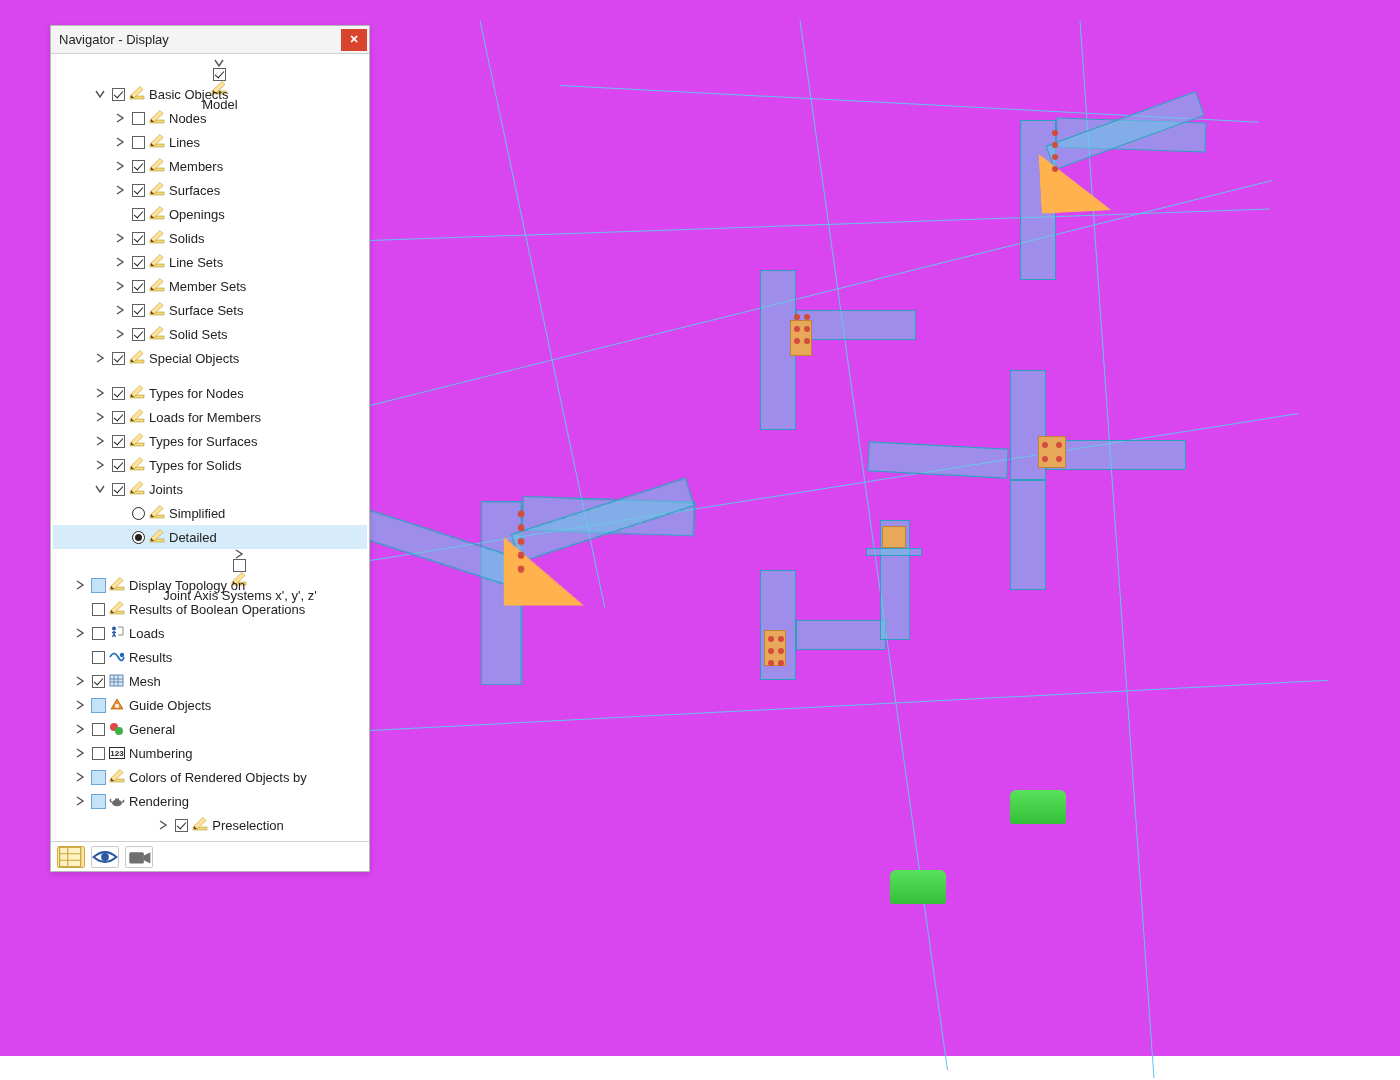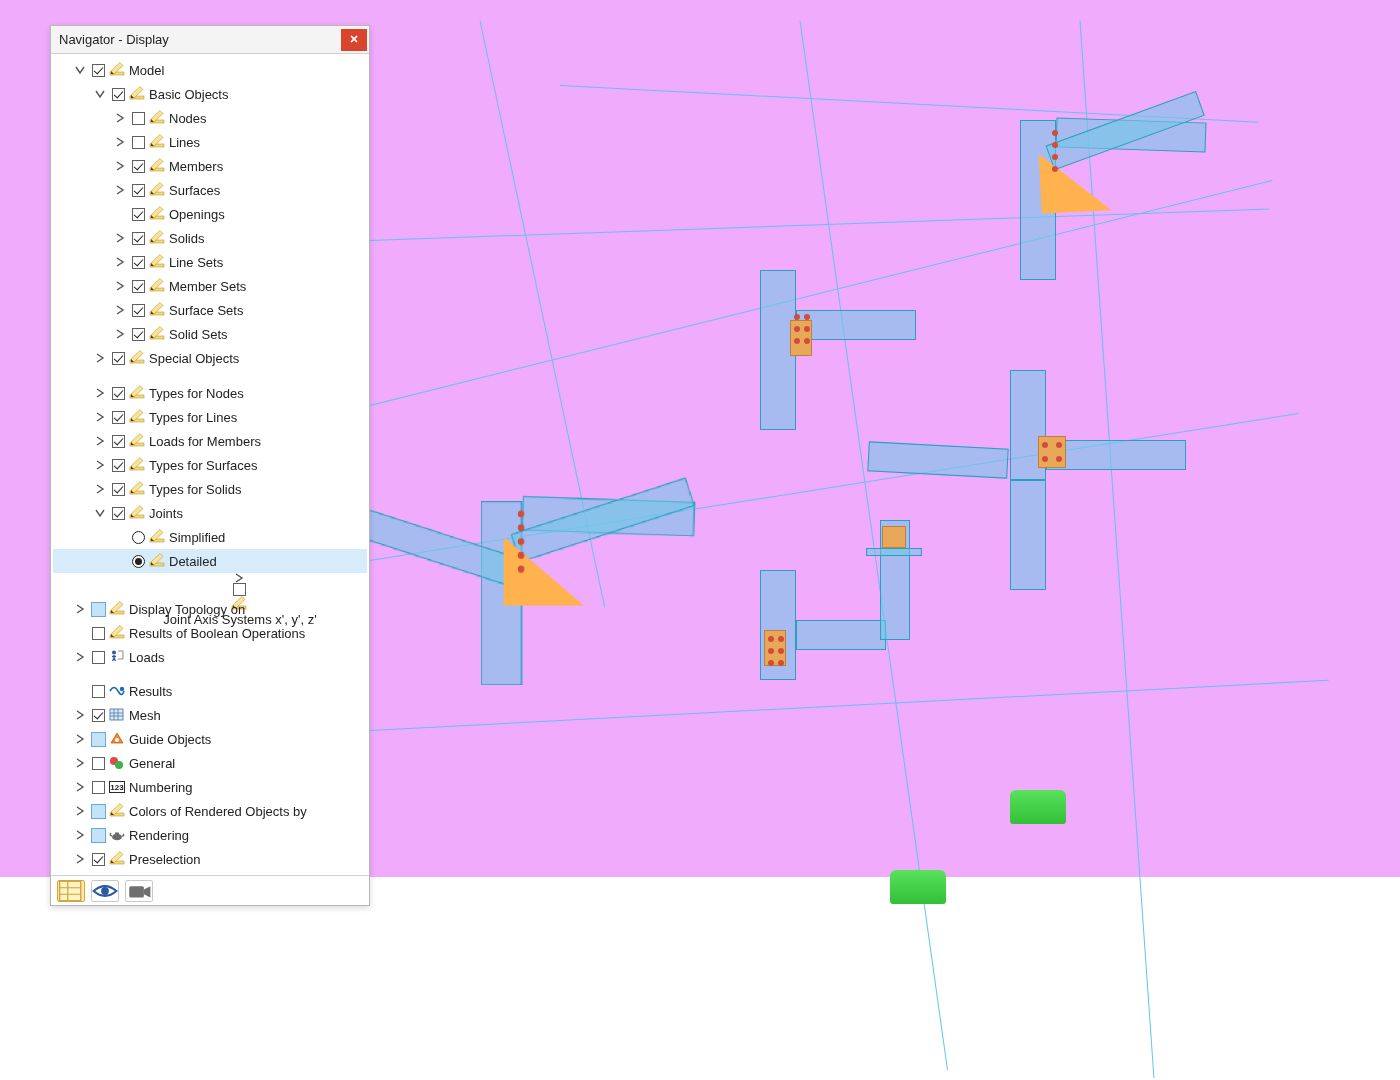--- a/index.html
+++ b/index.html
@@ -1,17 +1,17 @@
 <!DOCTYPE html>
 <html><head>
 <meta charset="utf-8">
 <style>
   * { box-sizing: border-box; margin: 0; padding: 0; }
   html, body { width: 1400px; height: 1080px; font-family: "Segoe UI", Arial, sans-serif; font-size: 13px; background: #fff; color: #222; overflow: hidden; }
-  .canvas { position: relative; width: 1400px; height: 877px; background: #f0abfc; }
+  .canvas { position: relative; width: 1400px; height: 1056px; background: #d946ef; }
   .viewport { position: absolute; inset: 0; }
   .panel {
     position: absolute; left: 50px; top: 25px; width: 320px;
     background: #fff; border: 1px solid #b8b8b8; box-shadow: 0 2px 6px rgba(0,0,0,0.15);
   }
   .panel-header {
     height: 28px; background: #f4f4f4; border-bottom: 1px solid #d0d0d0;
     display: flex; align-items: center; padding: 0 0 0 8px;
   }
   .panel-title { flex: 1; font-size: 13px; color: #222; }
@@ -204,21 +204,21 @@
     <div class="support struct" style="left:1010px; top:790px;"></div>
     <div class="support struct" style="left:890px;  top:870px;"></div>
   </div>
 
   <div class="panel">
     <div class="panel-header">
       <span class="panel-title">Navigator - Display</span>
       <div class="panel-close">✕</div>
     </div>
     <div class="tree" id="tree">
-        <div class="row" style="padding-left: 18px;">
+        <div class="row" style="padding-left: 18px; flex-direction: column;">
           <span class="tw ">
             <svg viewBox="0 0 10 10">
               <use href="#sv-chevron-down"></use>
             </svg>
           </span>
           <span>
             <div class="ck mode-square">
               <div class="ck-box checked"></div>
             </div>
           </span>
@@ -451,38 +451,20 @@
             <div class="ck mode-square">
               <div class="ck-box checked"></div>
             </div>
           </span>
           <span class="ico">
             <svg viewBox="0 0 16 16">
               <use href="#sv-pencil"></use>
             </svg>
           </span>
           <span class="label">Types for Nodes</span>
-        </div>
-        <div class="row" style="padding-left: 38px;">
-          <span class="tw ">
-            <svg viewBox="0 0 10 10">
-              <use href="#sv-chevron-right"></use>
-            </svg>
-          </span>
-          <span>
-            <div class="ck mode-square">
-              <div class="ck-box checked"></div>
-            </div>
-          </span>
-          <span class="ico">
-            <svg viewBox="0 0 16 16">
-              <use href="#sv-pencil"></use>
-            </svg>
-          </span>
-          <span class="label">Types for Lines</span>
         </div>
         <div class="row" style="padding-left: 38px;">
           <span class="tw ">
             <svg viewBox="0 0 10 10">
               <use href="#sv-chevron-right"></use>
             </svg>
           </span>
           <span>
             <div class="ck mode-square">
               <div class="ck-box checked"></div>
@@ -636,21 +618,21 @@
               <div class="ck-box "></div>
             </div>
           </span>
           <span class="ico">
             <svg viewBox="0 0 16 16">
               <use href="#sv-loads"></use>
             </svg>
           </span>
           <span class="label">Loads</span>
         </div>
-        <div class="row" style="padding-left: 18px; margin-top: 10px;">
+        <div class="row" style="padding-left: 18px;">
           <span class="tw hidden"></span>
           <span>
             <div class="ck mode-square">
               <div class="ck-box "></div>
             </div>
           </span>
           <span class="ico">
             <svg viewBox="0 0 16 16">
               <use href="#sv-results"></use>
             </svg>
@@ -750,21 +732,21 @@
           <span>
             <div class="ck mode-swatch"></div>
           </span>
           <span class="ico">
             <svg viewBox="0 0 16 16">
               <use href="#sv-teapot"></use>
             </svg>
           </span>
           <span class="label">Rendering</span>
         </div>
-        <div class="row" style="padding-left: 18px;">
+        <div class="row" style="padding-left: 18px; justify-content: center;">
           <span class="tw ">
             <svg viewBox="0 0 10 10">
               <use href="#sv-chevron-right"></use>
             </svg>
           </span>
           <span>
             <div class="ck mode-square">
               <div class="ck-box checked"></div>
             </div>
           </span>

